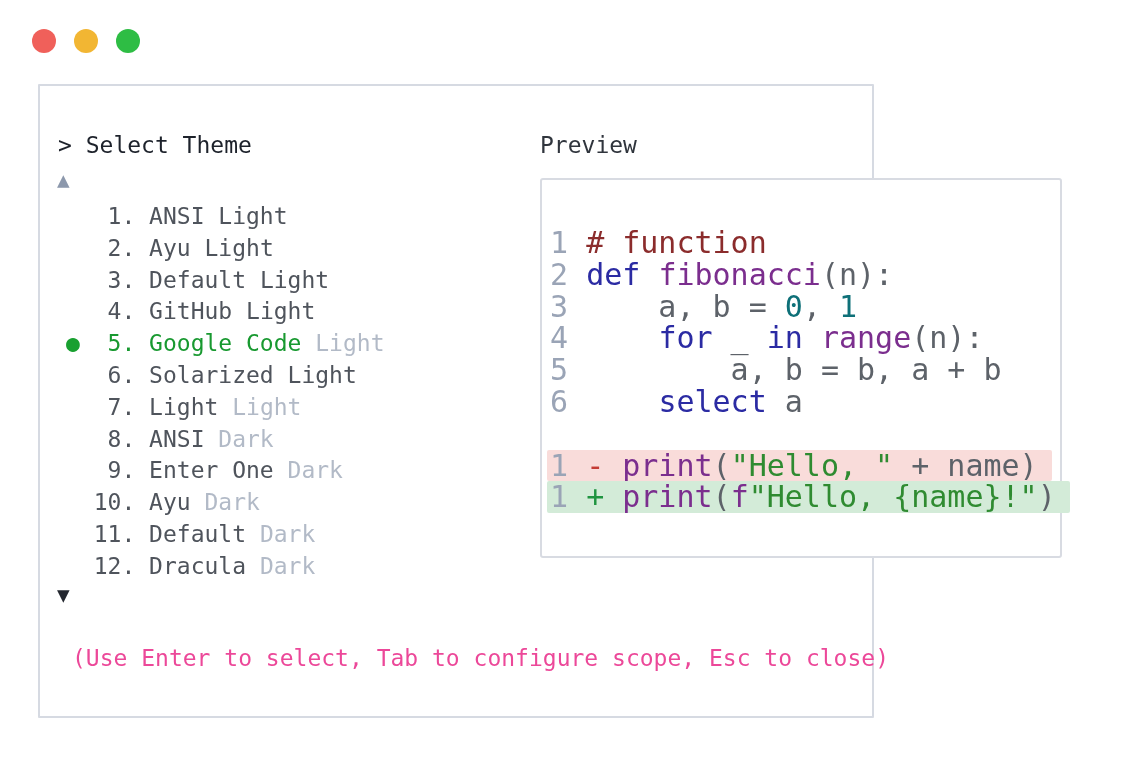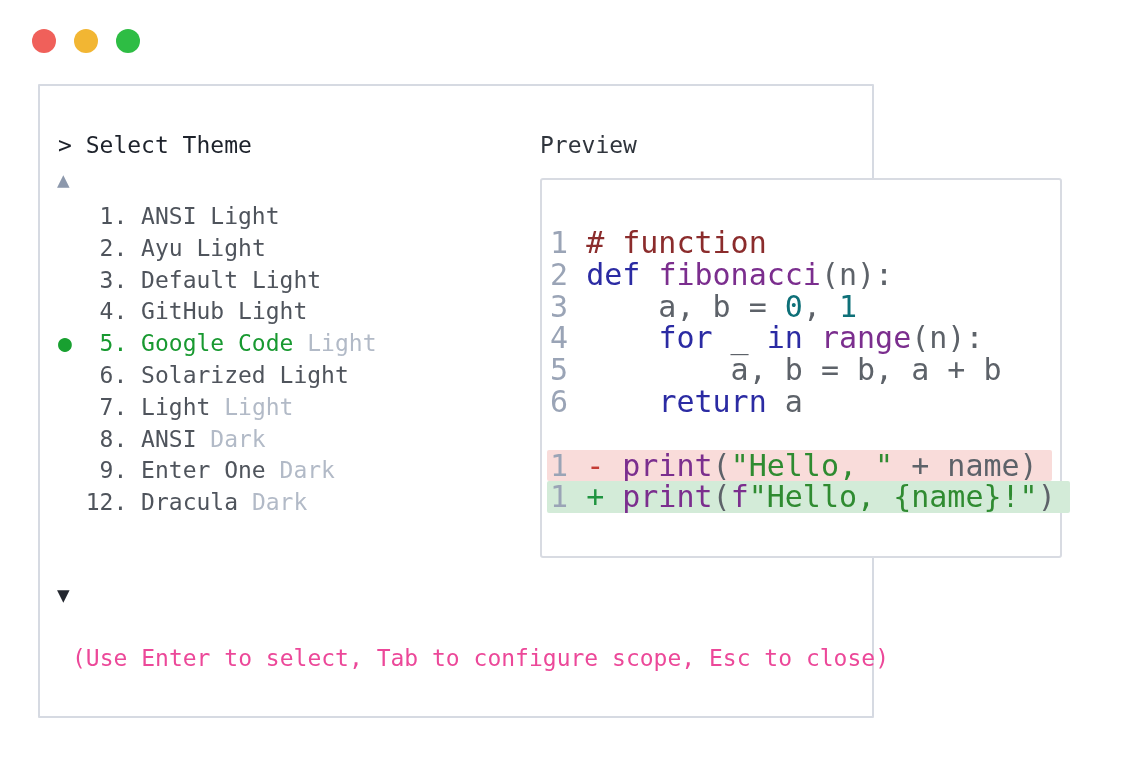--- a/index.html
+++ b/index.html
@@ -36,21 +36,21 @@
   .scroll-up {
     position: absolute; left: 17px; top: 82px;
     font-size: 21px; line-height: 24px; color: #8c98ac;
   }
   .scroll-down {
     position: absolute; left: 17px; top: 497px;
     font-size: 21px; line-height: 24px; color: #23272f;
   }
 
   .theme-list {
-    position: absolute; left: 18px; top: 115px;
+    position: absolute; left: 26px; top: 115px;
     font-size: 23px; line-height: 31.8px;
   }
   .theme-row { white-space: pre; }
   .li-marker { color: #18a030; }
   .li-num, .li-name, .li-variant { color: #4f545c; }
   .theme-row.selected .li-num,
   .theme-row.selected .li-name { color: #189930; }
   .li-variant.muted { color: #b2bac7; }
 
   .help {
@@ -107,34 +107,36 @@
   <div class="theme-list" id="theme-list">
       <div class="theme-row"><span class="li-marker">  </span><span class="li-num"> 1. </span><span class="li-name">ANSI</span><span class="li-variant"> Light</span></div>
       <div class="theme-row"><span class="li-marker">  </span><span class="li-num"> 2. </span><span class="li-name">Ayu</span><span class="li-variant"> Light</span></div>
       <div class="theme-row"><span class="li-marker">  </span><span class="li-num"> 3. </span><span class="li-name">Default</span><span class="li-variant"> Light</span></div>
       <div class="theme-row"><span class="li-marker">  </span><span class="li-num"> 4. </span><span class="li-name">GitHub</span><span class="li-variant"> Light</span></div>
       <div class="theme-row selected"><span class="li-marker">● </span><span class="li-num"> 5. </span><span class="li-name">Google Code</span><span class="li-variant muted"> Light</span></div>
       <div class="theme-row"><span class="li-marker">  </span><span class="li-num"> 6. </span><span class="li-name">Solarized</span><span class="li-variant"> Light</span></div>
       <div class="theme-row"><span class="li-marker">  </span><span class="li-num"> 7. </span><span class="li-name">Light</span><span class="li-variant muted"> Light</span></div>
       <div class="theme-row"><span class="li-marker">  </span><span class="li-num"> 8. </span><span class="li-name">ANSI</span><span class="li-variant muted"> Dark</span></div>
       <div class="theme-row"><span class="li-marker">  </span><span class="li-num"> 9. </span><span class="li-name">Enter One</span><span class="li-variant muted"> Dark</span></div>
+      <div class="theme-row"><span class="li-marker">  </span><span class="li-num">10. </span><span class="li-name">Ayu</span><span class="li-variant muted"> Dark</span></div>
+      <div class="theme-row"><span class="li-marker">  </span><span class="li-num">11. </span><span class="li-name">Default</span><span class="li-variant muted"> Dark</span></div>
       <div class="theme-row"><span class="li-marker">  </span><span class="li-num">12. </span><span class="li-name">Dracula</span><span class="li-variant muted"> Dark</span></div>
     </div>
   <div class="scroll-down">▼</div>
 
   <div class="help">(Use Enter to select, Tab to configure scope, Esc to close)</div>
 
   <div class="preview-box">
     <div id="code-lines">
         <div class="code-row"><span class="ln">1 </span><span class="tk-comment"># function</span></div>
         <div class="code-row"><span class="ln">2 </span><span class="tk-keyword">def</span><span class="tk-plain"> </span><span class="tk-function">fibonacci</span><span class="tk-plain">(n):</span></div>
         <div class="code-row"><span class="ln">3 </span><span class="tk-plain">    a, b = </span><span class="tk-number">0</span><span class="tk-plain">, </span><span class="tk-number">1</span></div>
         <div class="code-row"><span class="ln">4 </span><span class="tk-plain">    </span><span class="tk-keyword">for</span><span class="tk-plain"> _ </span><span class="tk-keyword">in</span><span class="tk-plain"> </span><span class="tk-function">range</span><span class="tk-plain">(n):</span></div>
         <div class="code-row"><span class="ln">5 </span><span class="tk-plain">        a, b = b, a + b</span></div>
-        <div class="code-row"><span class="ln">6 </span><span class="tk-plain">    </span><span class="tk-keyword">return</span><span class="tk-plain"> a</span></div>
+        <div class="code-row"><span class="ln">6 </span><span class="tk-plain">    </span><span class="tk-keyword">select</span><span class="tk-plain"> a</span></div>
       </div>
     <div class="spacer"></div>
     <div id="diff-lines">
         <div class="code-row"><span class="chip bg-del"><span class="ln">1 </span><span class="tk-del">- </span><span class="tk-function">print</span><span class="tk-plain">(</span><span class="tk-string">"Hello, "</span><span class="tk-plain"> + name)</span></span></div>
         <div class="code-row"><span class="chip bg-add"><span class="ln">1 </span><span class="tk-add">+ </span><span class="tk-function">print</span><span class="tk-plain">(</span><span class="tk-function">f</span><span class="tk-string">"Hello, {name}!"</span><span class="tk-plain">)</span></span></div>
       </div>
   </div>
 </div>
 
 </body></html>

